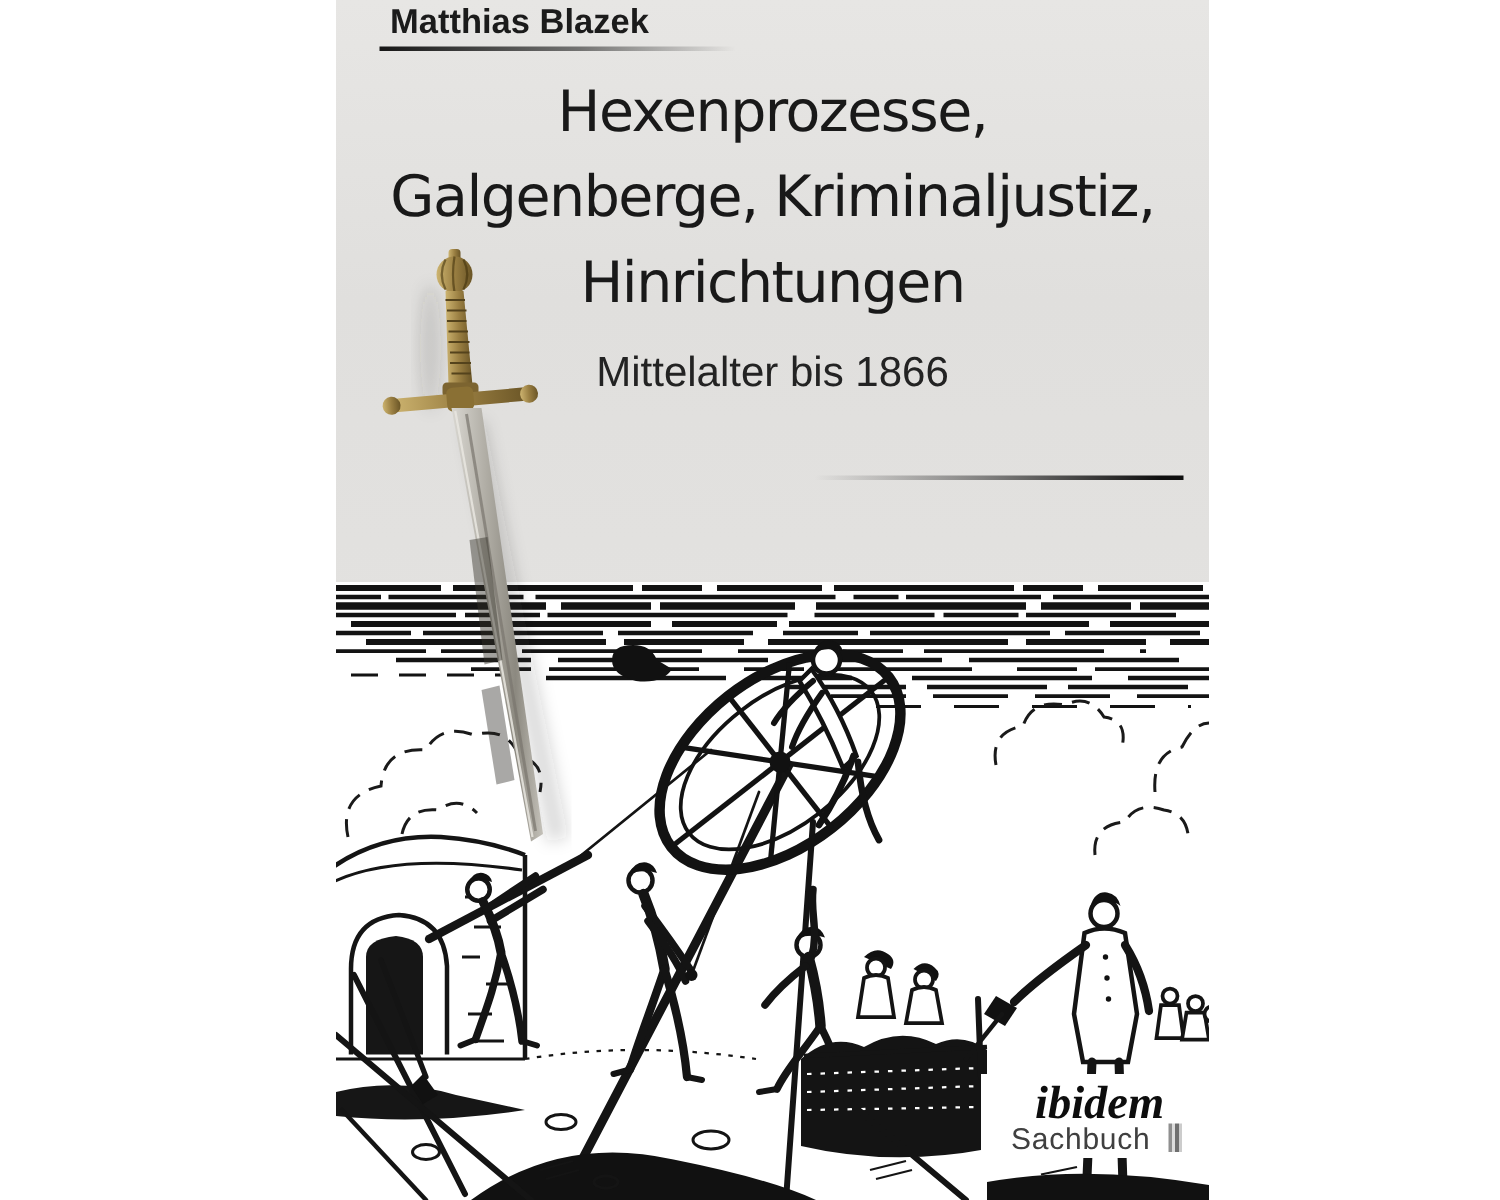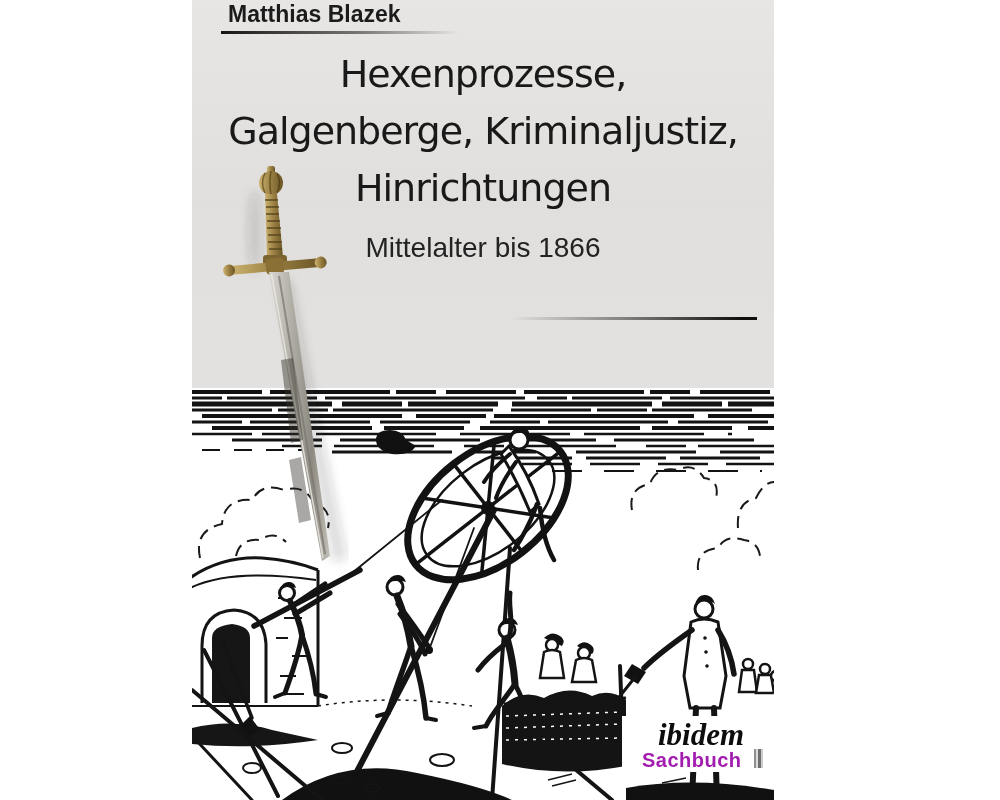--- a/index.html
+++ b/index.html
@@ -2,21 +2,21 @@
 <html><head>
 <meta charset="utf-8">
 <style>
   html,body{margin:0;padding:0;}
   body{
     width:1000px;height:800px;position:relative;overflow:hidden;
     background:#ffffff;
     font-family:"Liberation Sans",sans-serif;
   }
   .cover{
-    position:absolute;left:192px;top:0;width:582px;height:800px;overflow:hidden;
+    position:absolute;left:224px;top:0;width:582px;height:800px;overflow:hidden;
     background:linear-gradient(180deg,#e7e6e4 0%,#e0dfdd 25%,#e3e2e0 55%,#dddcda 80%,#e2e1df 100%);
   }
   .author{
     position:absolute;left:36px;top:1px;
     font-size:23px;font-weight:bold;color:#1b1b1b;letter-spacing:0;
   }
   .rule1{
     position:absolute;left:29px;top:31px;width:245px;height:3px;
     background:linear-gradient(90deg,#161616 0%,rgba(22,22,22,.55) 55%,rgba(22,22,22,0) 97%);
   }
@@ -37,21 +37,21 @@
   .sword{position:absolute;left:27px;top:160px;width:130px;height:410px;z-index:3;}
   .pubbox{
     position:absolute;left:430px;top:716px;width:152px;height:56px;background:#ffffff;z-index:4;
     padding-left:20px;box-sizing:border-box;padding-top:4px;
   }
   .pubname{
     font-family:"Liberation Serif",serif;font-style:italic;font-weight:bold;
     font-size:31px;line-height:29px;color:#0d0d0d;margin-left:16px;
   }
   .imprint{
-    font-size:20px;line-height:22px;color:#a21caf;letter-spacing:.5px;display:flex;font-weight:bold;
+    font-size:20px;line-height:22px;color:#404040;letter-spacing:.5px;display:flex;
   }
   .imprint .bar{
     display:inline-block;width:9px;height:19px;margin-left:12px;
     background:linear-gradient(90deg,#8f8f8f 0 2px,#dcdcdc 2px 4px,#6f6f6f 4px 7px,#cccccc 7px 9px);
   }
 </style>
 </head>
 <body>
 
 <div class="cover">

